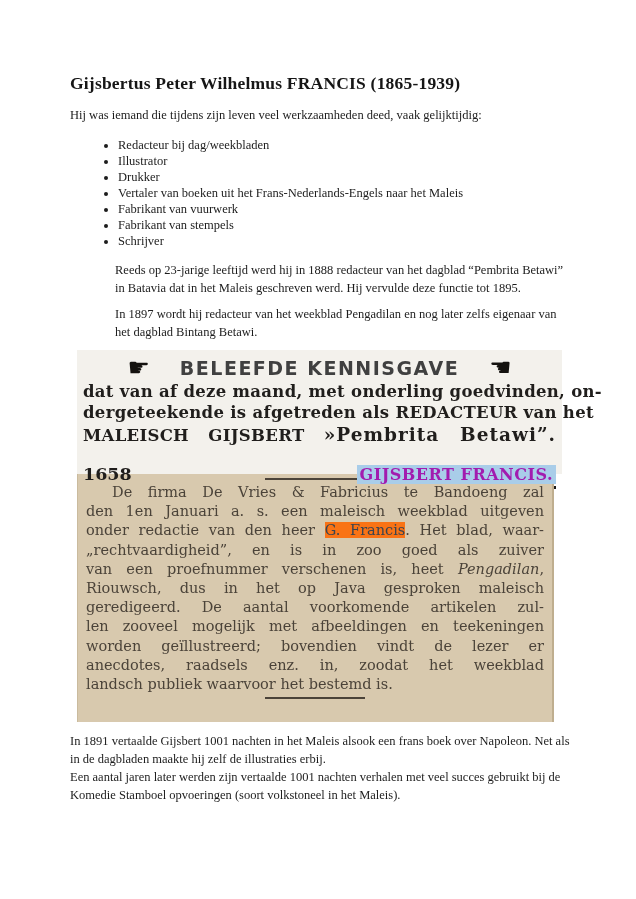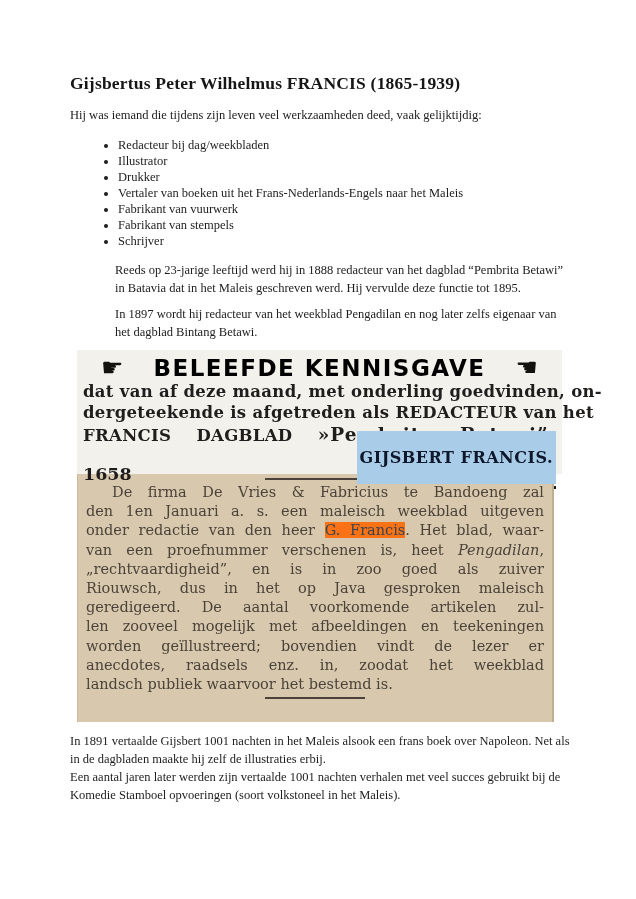--- a/index.html
+++ b/index.html
@@ -40,22 +40,22 @@
     color:#201e1c;
     font-family:"DejaVu Serif", serif;
     padding:5px 6px 0 6px;
   }
   .clip1-header {
     display:flex; align-items:center; justify-content:center;
     gap:30px; height:26px;
   }
   .clip1-header .headline {
     font-family:"DejaVu Sans", sans-serif;
-    font-weight:900; font-size:23px; letter-spacing:1.5px;
-    color:#000000; white-space:nowrap;
+    font-weight:900; font-size:19px; letter-spacing:1.5px;
+    color:#404040; white-space:nowrap;
   }
   .manicule {
     font-family:"DejaVu Sans", sans-serif;
     font-size:25px; line-height:20px; color:#14120f;
   }
   .clip1-line {
     font-weight:700; font-size:16.5px; line-height:21px;
     text-align:justify; text-align-last:justify;
     white-space:nowrap; letter-spacing:0.3px;
   }
@@ -63,21 +63,21 @@
   .clip1-line.l4 .fat {
     font-size:18.5px; font-weight:700; letter-spacing:1px;
   }
   .clip1-sig-row {
     display:flex; justify-content:space-between; align-items:flex-end;
     height:20px; margin-top:17px;
   }
   .clip1-number { font-weight:700; font-size:17.5px; }
   .clip1-signature {
     font-weight:700; font-size:16px; letter-spacing:0.5px;
-    background:#a9cde9; color:#0f172a; padding:17px 3px;
+    background:#a9cde9; color:#a21caf; padding:0 3px;
   }
   .clip1-rule { height:3px; background:#1a1916; margin-top:2px; }
 
   
   .clip2 {
     box-sizing:border-box;
     margin:0 0 0 7px; width:477px; height:248px;
     background:#d8c9ae;
     border-left:1px solid #cabb9e;
     border-right:2px solid #bfae8f;
@@ -125,35 +125,35 @@
   <div class="indent-para second">In 1897 wordt hij redacteur van het weekblad Pengadilan en nog later zelfs eigenaar van het dagblad Bintang Betawi.</div>
 
   <div class="clip1">
     <div class="clip1-header">
       <span class="manicule">☛</span>
       <span class="headline">BELEEFDE KENNISGAVE</span>
       <span class="manicule">☚</span>
     </div>
     <div class="clip1-line">dat van af deze maand, met onderling goedvinden, on-</div>
     <div class="clip1-line">dergeteekende is afgetreden als REDACTEUR van het</div>
-    <div class="clip1-line l4"><span>FRANCIS DAGBLAD</span> <span class="fat">»Pembrita Betawi”.</span></div>
+    <div class="clip1-line l4"><span>MALEISCH GIJSBERT</span> <span class="fat">»Pembrita Betawi”.</span></div>
     <div class="clip1-sig-row">
       <span class="clip1-number">1658</span>
       <span class="clip1-signature">GIJSBERT FRANCIS.</span>
     </div>
     <div class="clip1-rule"></div>
   </div>
 
   <div class="clip2">
     <div class="clip2-divider"></div>
     <div class="clip2-line first">De firma De Vries &amp; Fabricius te Bandoeng zal</div>
     <div class="clip2-line">den 1en Januari a. s. een maleisch weekblad uitgeven</div>
     <div class="clip2-line"><span>onder redactie van den heer </span><span class="hl">G. Francis</span><span>. Het blad, waar-</span></div>
+    <div class="clip2-line">„rechtvaardigheid”, en is in zoo goed als zuiver</div>
     <div class="clip2-line"><span>van een proefnummer verschenen is, heet </span><span class="it">Pengadilan</span><span>,</span></div>
-    <div class="clip2-line">„rechtvaardigheid”, en is in zoo goed als zuiver</div>
     <div class="clip2-line">Riouwsch, dus in het op Java gesproken maleisch</div>
     <div class="clip2-line">geredigeerd. De aantal voorkomende artikelen zul-</div>
     <div class="clip2-line">len zooveel mogelijk met afbeeldingen en teekeningen</div>
     <div class="clip2-line">worden geïllustreerd; bovendien vindt de lezer er</div>
     <div class="clip2-line">anecdotes, raadsels enz. in, zoodat het weekblad</div>
     <div class="clip2-line last">landsch publiek waarvoor het bestemd is.</div>
     <div class="clip2-divider bottom"></div>
   </div>
 
   <div class="closing">

